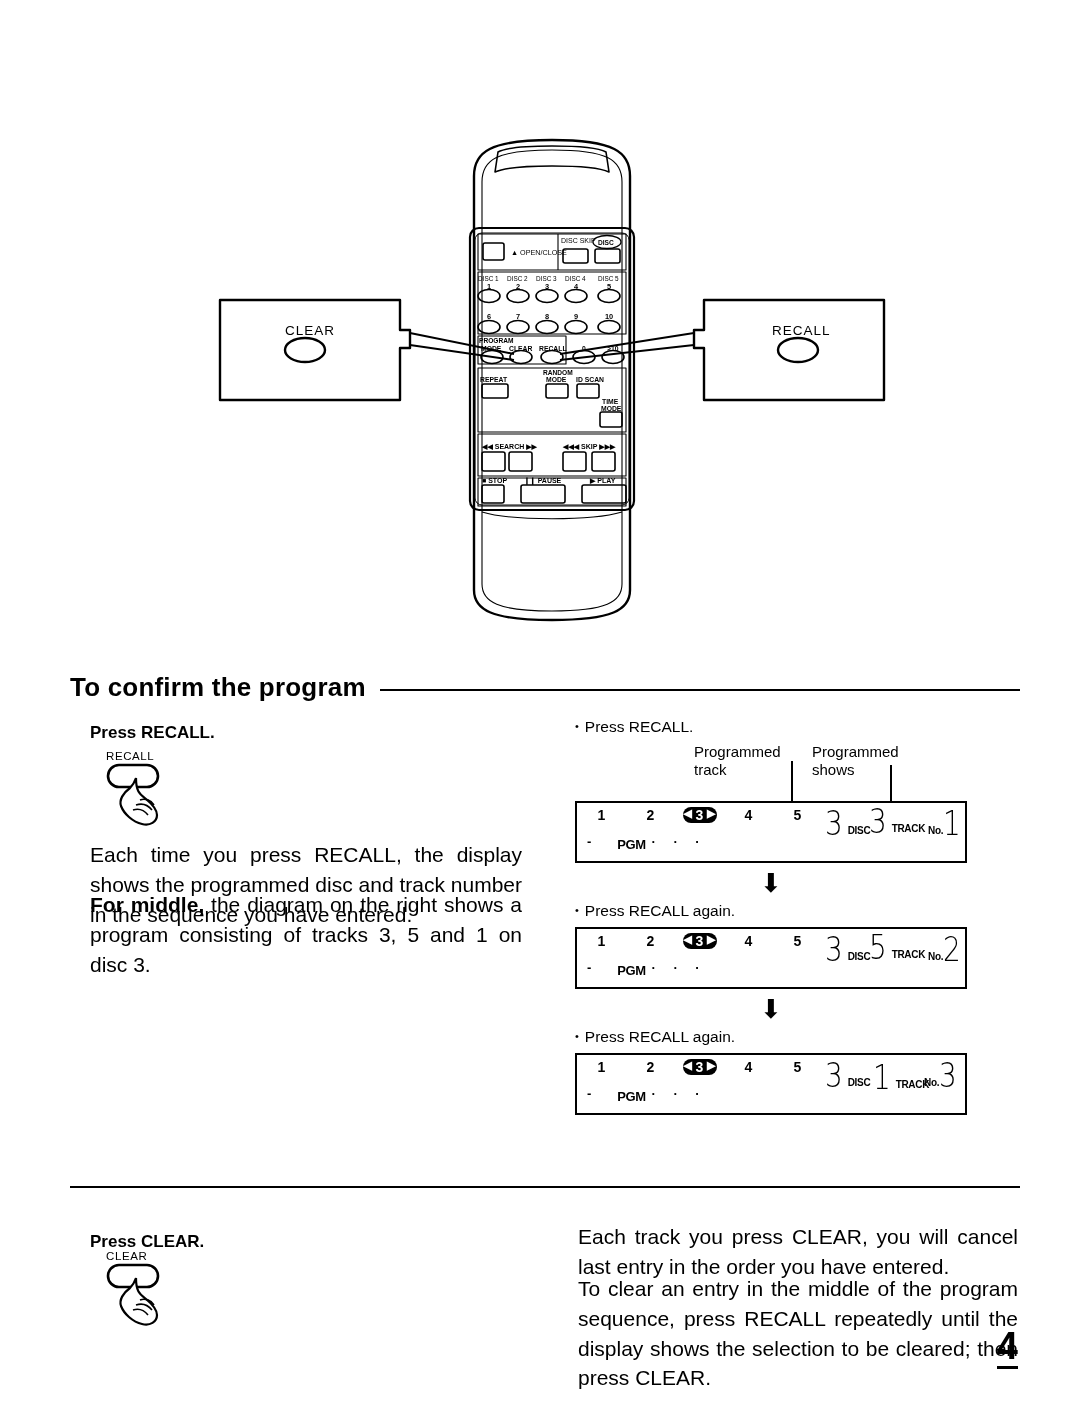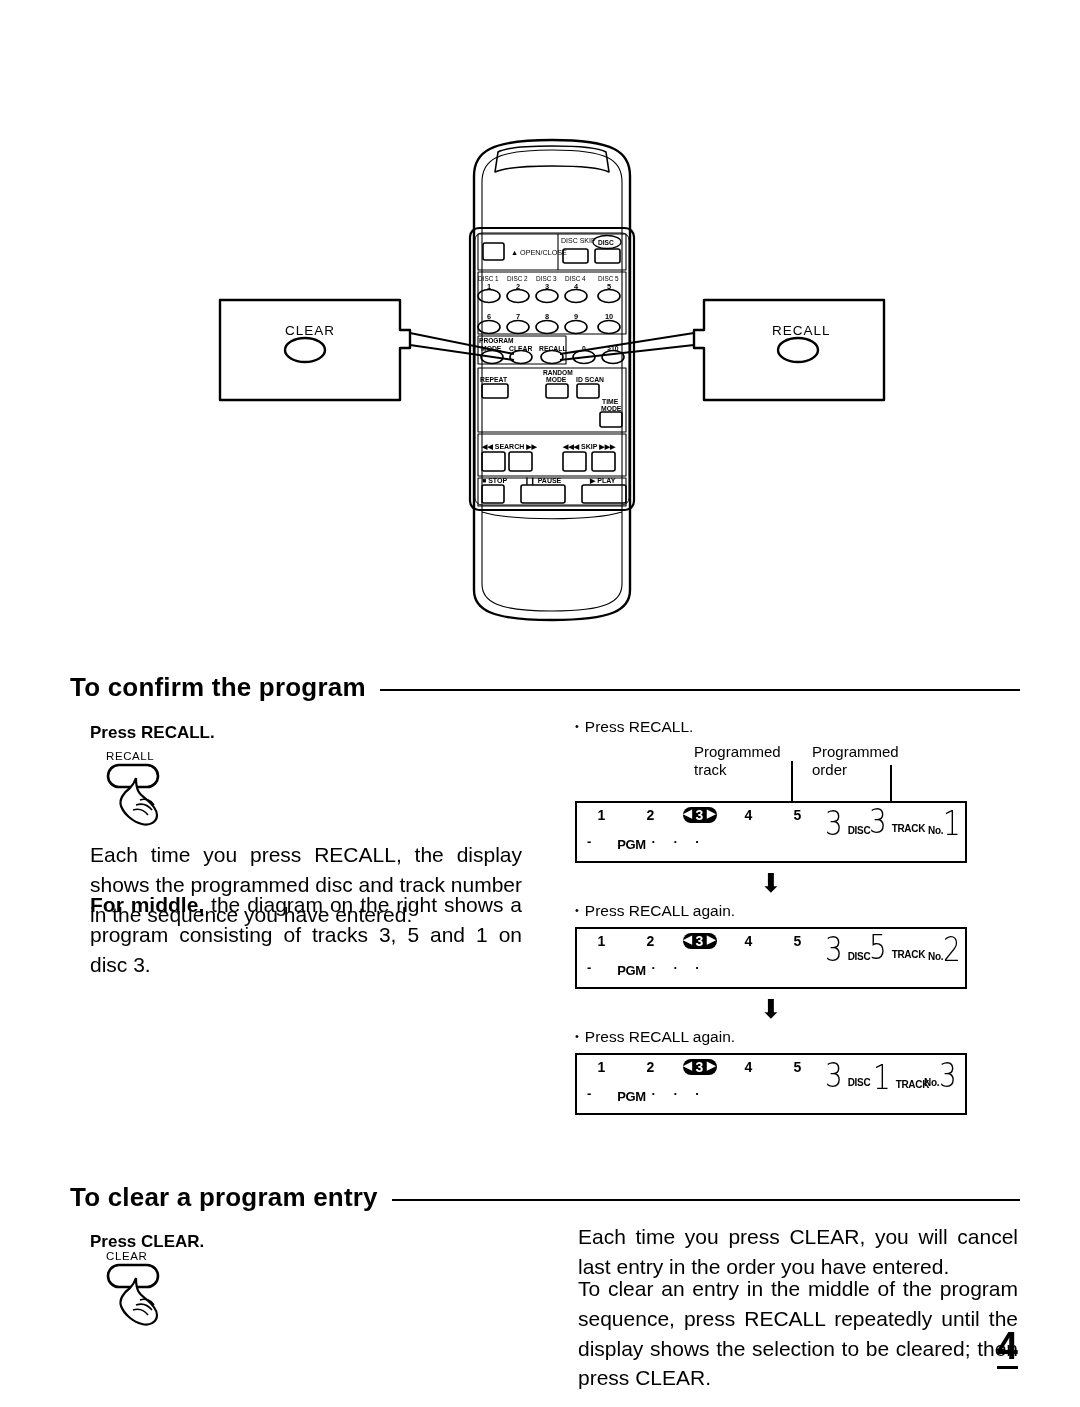--- a/index.html
+++ b/index.html
@@ -383,21 +383,21 @@
     <span>Press RECALL.</span>
   </div>
 
   <div id="panel-callouts">
     <div class="callout-label" id="callout-track">
       <div>Programmed</div>
       <div>track</div>
     </div>
     <div class="callout-label" id="callout-order">
       <div>Programmed</div>
-      <div>order</div>
+      <div>shows</div>
     </div>
     <div class="callout-tick" id="tick-track"></div>
     <div class="callout-tick" id="tick-order"></div>
   </div>
 
   <div class="panel-block">
     <div class="lcd-panel">
       <div class="lcd-disc-row">
         <span class="disc-num">1</span>
         <span class="disc-num">2</span>
@@ -498,34 +498,33 @@
         <div class="digit-group" id="dg-order3" style="position:absolute;left:100px;top:4px;display:flex;align-items:flex-end;">
           <span class="seg-caption">No.</span>
           <span class="seg-digit">3</span>
         </div>
       </div>
     </div>
   </div>
 </div>
 
 <div class="section-heading" id="heading-clear">
-  <span class="title">To clear a program entry</span>
   <span class="rule"></span>
 </div>
 
 <div class="subheading" id="sub-clear">Press CLEAR.</div>
 
 <div class="press-graphic" id="press-clear">
   <svg width="120" height="80" viewBox="0 0 120 80">
     <text x="6" y="12" font-family="Liberation Sans, sans-serif" font-size="11.5" fill="#000" letter-spacing="0.6">CLEAR</text>
     <rect x="8" y="17" width="50" height="22" rx="11" fill="#fff" stroke="#000" stroke-width="2.6"></rect>
     <path d="M36,30 C36,44 40,46 46,51 C52,56 57,62 57,67 C57,74 50,78 42,76
              C33,74 24,66 21,58 C19,52 23,45 30,40 C33,37 35,33 36,30 Z" fill="#fff" stroke="#000" stroke-width="2.2"></path>
     <path d="M40,52 C45,50 51,52 54,57" fill="none" stroke="#000" stroke-width="1.6"></path>
     <path d="M36,57 C42,55 48,57 52,62" fill="none" stroke="#000" stroke-width="1.6"></path>
     <path d="M33,62 C39,60 44,62 48,67" fill="none" stroke="#000" stroke-width="1.6"></path>
   </svg>
 </div>
 
-<div class="body-text" id="text-clear-1">Each time you press CLEAR, you will cancel last entry in the order you have entered.</div>
+<div class="body-text" id="text-clear-1">Each track you press CLEAR, you will cancel last entry in the order you have entered.</div>
 <div class="body-text" id="text-clear-2">To clear an entry in the middle of the program sequence, press RECALL repeatedly until the display shows the selection to be cleared; then press CLEAR.</div>
 
 <div id="page-number">4</div>
 
 </body></html>

